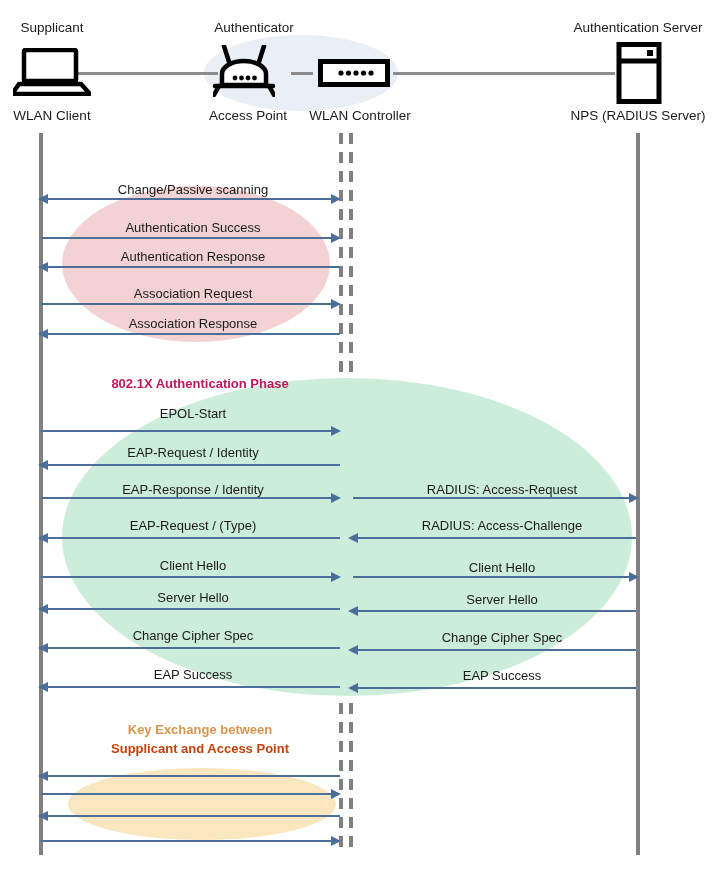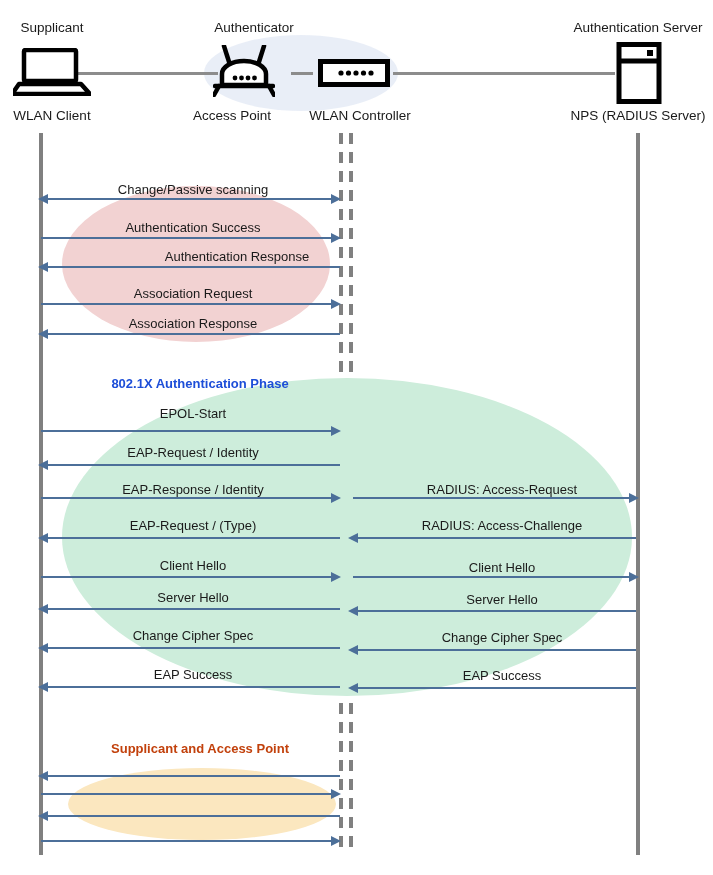--- a/index.html
+++ b/index.html
@@ -163,50 +163,51 @@
 
   <div class="icon-wrap" style="left:616px; top:42px;">
     <svg width="46" height="62" viewBox="0 0 46 62" aria-hidden="true">
       <rect x="3" y="2.5" width="40" height="57" fill="#ffffff" stroke="#000000" stroke-width="5"></rect>
       <line x1="3" y1="19" x2="43" y2="19" stroke="#000000" stroke-width="5"></line>
       <rect x="31" y="8" width="6" height="6" fill="#000000"></rect>
     </svg>
   </div>
 
   <div class="actor-name" style="left:0px; top:108px; width:104px;">WLAN Client</div>
-  <div class="actor-name" style="left:182px; top:108px; width:100px;">Access Point</div>
+  <div class="actor-name" style="left:198px; top:108px; width:100px;">Access Point</div>
   <div class="actor-name" style="left:298px; top:108px; width:124px;">WLAN Controller</div>
   <div class="actor-name" style="left:545px; top:108px; width:186px;">NPS (RADIUS Server)</div>
 
   <div class="lifeline" style="left:39px; top:133px; height:722px;"></div>
   <div class="lifeline-dashed" style="left:339px; top:133px; height:722px;"></div>
   <div class="lifeline-dashed" style="left:349px; top:133px; height:722px;"></div>
   <div class="lifeline" style="left:636px; top:133px; height:722px;"></div>
 
   <div class="blob blob-pink" style="left:62px; top:186px; width:268px; height:156px;"></div>
 
   <div class="blob blob-green" style="left:62px; top:378px; width:570px; height:318px;"></div>
 
   <div class="blob blob-cream" style="left:68px; top:768px; width:268px; height:72px;"></div>
 
 
-  <div class="phase-title" style="left:60px; top:375px; width:280px; color:#1d4ed8;">802.1X Authentication Phase</div>
-
+  <div class="phase-title" style="left:60px; top:375px; width:280px; color:#be185d;">802.1X Authentication Phase</div>
+
+  <div class="phase-title" style="left:60px; top:721px; width:280px; color:#d9954e;">Key Exchange between</div>
   <div class="phase-title" style="left:60px; top:740px; width:280px; color:#c2410c;">Supplicant and Access Point</div>
 
   <div class="msg-label" style="left:193px; top:182px;">Change/Passive scanning</div>
   <div class="msg-line" style="left:48px; top:198px; width:288px;"></div>
   <div class="arrow-head arrow-left" style="left:38px; top:194px;"></div>
   <div class="arrow-head arrow-right" style="left:331px; top:194px;"></div>
 
   <div class="msg-label" style="left:193px; top:220px;">Authentication Success</div>
   <div class="msg-line" style="left:41px; top:237px; width:292px;"></div>
   <div class="arrow-head arrow-right" style="left:331px; top:233px;"></div>
 
-  <div class="msg-label" style="left:193px; top:249px;margin-left:44px;">Authentication Response</div>
+  <div class="msg-label" style="left:193px; top:249px;">Authentication Response</div>
   <div class="msg-line" style="left:48px; top:266px; width:292px;"></div>
   <div class="arrow-head arrow-left" style="left:38px; top:262px;"></div>
 
   <div class="msg-label" style="left:193px; top:286px;">Association Request</div>
   <div class="msg-line" style="left:41px; top:303px; width:292px;"></div>
   <div class="arrow-head arrow-right" style="left:331px; top:299px;"></div>
 
   <div class="msg-label" style="left:193px; top:316px;">Association Response</div>
   <div class="msg-line" style="left:48px; top:333px; width:292px;"></div>
   <div class="arrow-head arrow-left" style="left:38px; top:329px;"></div>

